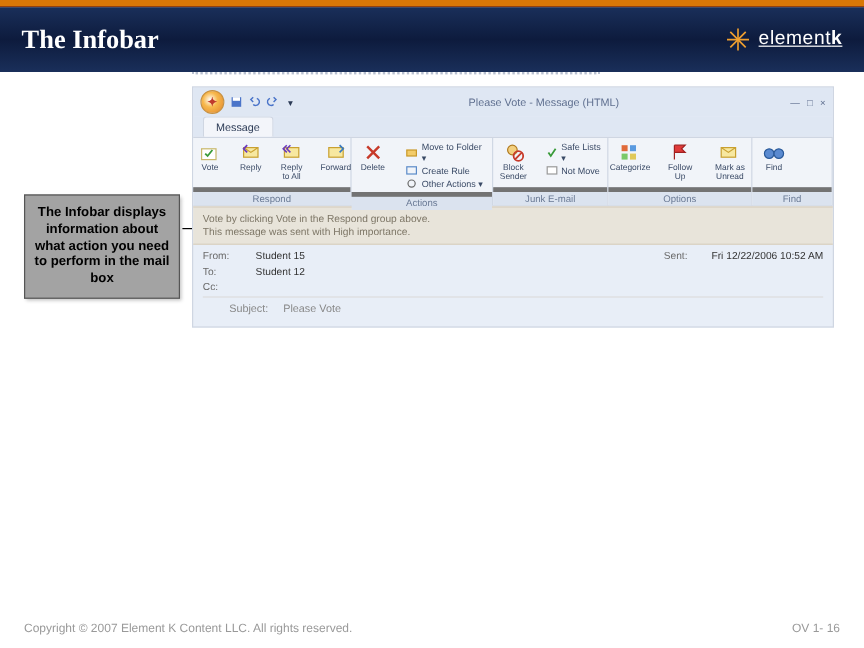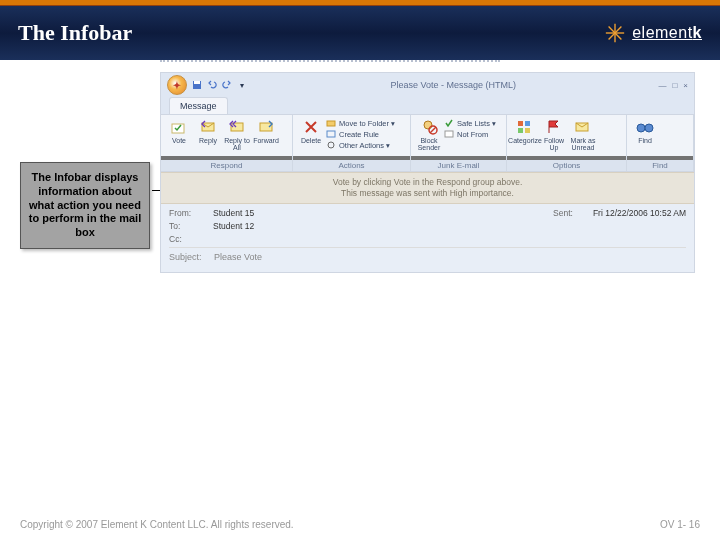--- a/index.html
+++ b/index.html
@@ -53,38 +53,38 @@
   .ol-wintext { flex: 1; text-align: center; color: #607090; font-size: 9px; }
   .win-ctrl { display: flex; gap: 6px; color: #607090; }
   .win-ctrl span { cursor: default; }
   
   .ol-tabs { display: flex; padding-left: 8px; background: #dfe7f3; }
   .ol-tab { padding: 3px 10px; background: #f3f5fa; border: 1px solid #cfd6e2; border-bottom: none; border-radius: 3px 3px 0 0; font-size: 9px; text-align: right; }
   
   .ribbon { display: flex; background: #f1f4f9; border-top: 1px solid #cfd6e2; border-bottom: 1px solid #cfd6e2; height: 58px; }
   .rgroup { border-right: 1px solid #d0d8e4; padding: 3px 4px 2px; display: flex; flex-direction: column; justify-content: space-between; }
   .rgroup-label { text-align: center; color: #6a7a95; font-size: 8px; background: #dbe3ef; margin: 2px -4px -2px; padding: 1px 0; border-top: 4px solid #737373; }
-  .ricons { display: flex; gap: 1px; align-items: flex-start; }
+  .ricons { display: flex; gap: 14px; align-items: flex-start; }
   .rbtn { display: flex; flex-direction: column; align-items: center; gap: 1px; width: 34px; }
   .rbtn.sm { width: 28px; }
   .rbtn .ic { width: 20px; height: 18px; display: flex; align-items: center; justify-content: center; }
   .rbtn .lbl { font-size: 7px; text-align: center; line-height: 1; color: #3a4a66; }
   .rcol { display: flex; flex-direction: column; gap: 1px; font-size: 7.5px; color: #3a4a66; }
   .rcol .line { display: flex; align-items: center; gap: 3px; }
   .mini-ic { width: 10px; height: 10px; display: inline-flex; align-items: center; justify-content: center; }
   
-  .infobar { background: #e8e4da; padding: 4px 8px; font-size: 8.5px; color: #7d7666; border-top: 1px solid #d8d0c0; border-bottom: 1px solid #d8d0c0; line-height: 1.3; text-align: center; }
+  .infobar { background: #e8e4da; padding: 4px 8px; font-size: 8.5px; color: #7d7666; border-top: 1px solid #d8d0c0; border-bottom: 1px solid #d8d0c0; line-height: 1.3; }
   
   .headers { padding: 4px 8px; font-size: 8.5px; color: #555; }
   .hrow { display: flex; margin-bottom: 3px; align-items: center; }
   .hlabel { width: 44px; color: #6a6a6a; }
   .hval { color: #333; }
   .sent { margin-left: auto; color: #6a6a6a; }
   .sent-val { margin-left: 20px; color: #333; }
-  .subj-row { font-size: 9px; color: #888; padding: 0 0 6px; }
+  .subj-row { font-size: 9px; color: #888; padding: 0 0 6px; margin-left: 22px; }
   .hr { border: none; border-top: 1px solid #dcdcdc; margin: 2px 0 4px; }
   
   .footer { position: absolute; bottom: 10px; left: 20px; right: 20px; display: flex; justify-content: space-between; font-size: 10px; color: #999; }
 </style>
 </head>
 <body>
 
 <div class="slide">
   <div class="top-border"></div>
   <div class="title-bar">
@@ -251,21 +251,21 @@
                     </svg>
                   </span>
                   <span>Safe Lists ▾</span>
                 </div>
               <div class="line">
                   <span class="mini-ic">
                     <svg width="10" height="10">
                       <rect x="1" y="2" width="8" height="6" fill="#fff" stroke="#999"></rect>
                     </svg>
                   </span>
-                  <span>Not From</span>
+                  <span>Not Move</span>
                 </div>
             </div>
           </div>
           <div class="rgroup-label">Junk E-mail</div>
         </div>
 
         <div class="rgroup" style="width:120px">
           <div class="ricons">
             <div class="rbtn sm">
                 <span class="ic">

